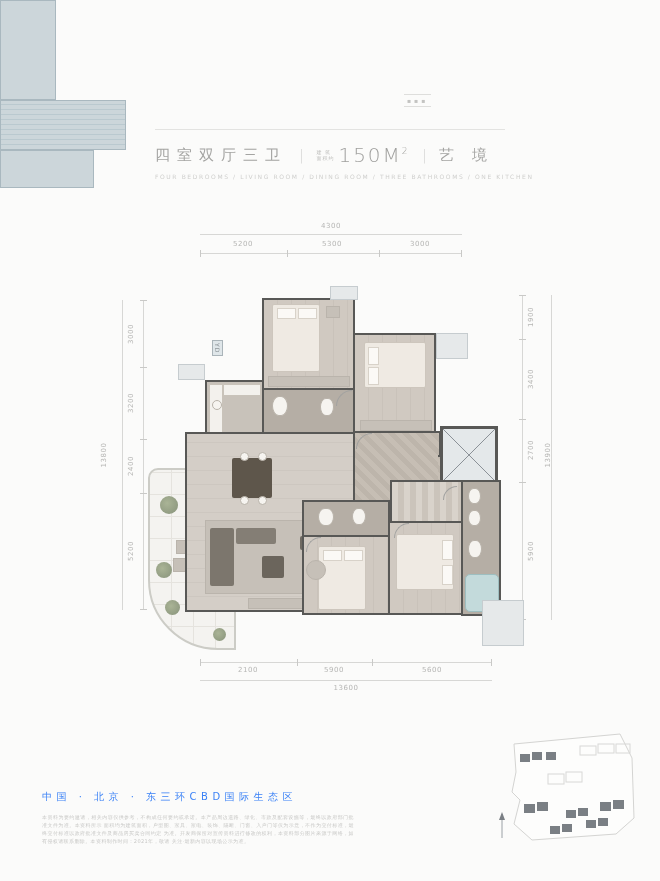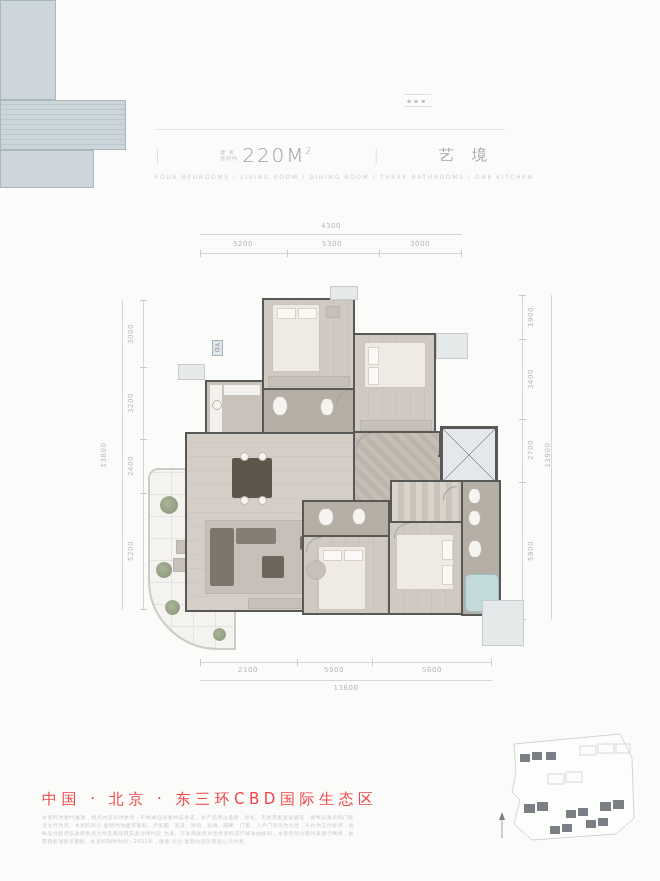--- a/index.html
+++ b/index.html
@@ -58,40 +58,41 @@
      linear-gradient(to bottom right,transparent calc(50% - .7px),#8b9197 calc(50% - .7px) calc(50% + .7px),transparent calc(50% + .7px)),
      #e4e8ea;border:3px solid #585856;box-sizing:border-box;}
   .duct{position:absolute;font-size:6px;color:#8d9499;border:1px solid #aab4b9;background:#dfe6e9;
         writing-mode:vertical-rl;padding:2px 1px;letter-spacing:1px;}
   .terrace{position:absolute;background:
       repeating-linear-gradient(0deg,transparent 0 21px,#e5e3de 21px 22px),
       repeating-linear-gradient(90deg,transparent 0 21px,#e5e3de 21px 22px),#f4f3f0;
       border:2px solid #ccccc6;border-radius:10px 0 0 70px;box-sizing:border-box;}
 
   
-  .loc{position:absolute;top:790px;left:42px;font-size:15px;letter-spacing:4.5px;color:#ef4444;}
+  .loc{position:absolute;top:790px;left:42px;font-size:10px;letter-spacing:4.5px;color:#3b82f6;}
   .disc{position:absolute;top:813px;left:42px;width:312px;font-size:5px;line-height:8px;
         color:#c9c9c7;letter-spacing:.4px;text-align:justify;}
 </style>
 </head>
 <body>
 
 <div class="page">
 
   <div class="edition">▪▪▪</div>
   <div class="hr1"></div>
 
   <div class="subrow">
+    <span class="rooms">四室双厅三卫</span>
     <span class="pipe">|</span>
     <span class="areawrap">
       <span class="areapre">
         <span>建 筑</span>
         <span>面积约</span>
       </span>
-      <span class="areaval"><span>220M</span><sup>2</sup></span>
+      <span class="areaval"><span>150M</span><sup>2</sup></span>
     </span>
     <span class="pipe">|</span>
     <span class="rooms suffix">艺境</span>
   </div>
   <div class="eng">FOUR BEDROOMS / LIVING ROOM / DINING ROOM / THREE BATHROOMS / ONE KITCHEN</div>
 
   <div class="dim" style="top:222px;left:314px;">4300</div>
   <div class="dimline" style="top:234px;left:200px;width:262px;height:1px;"></div>
   <div class="dim" style="top:240px;left:226px;">5200</div>
   <div class="dim" style="top:240px;left:315px;">5300</div>

